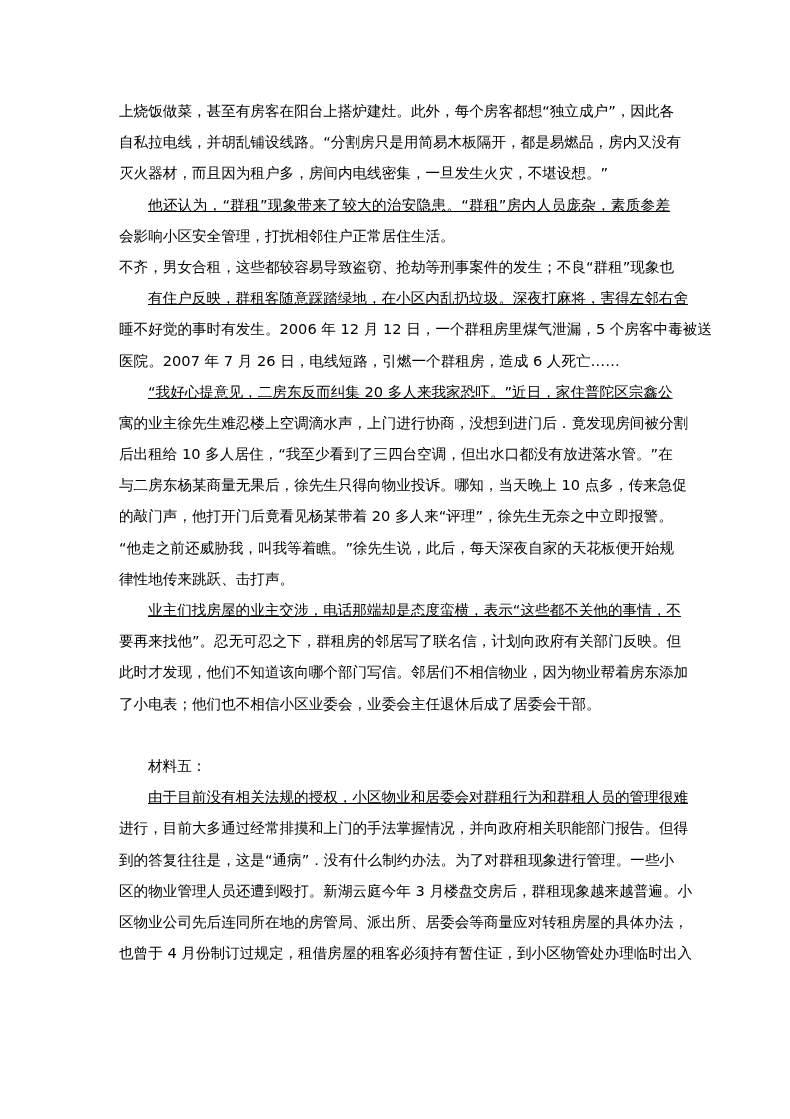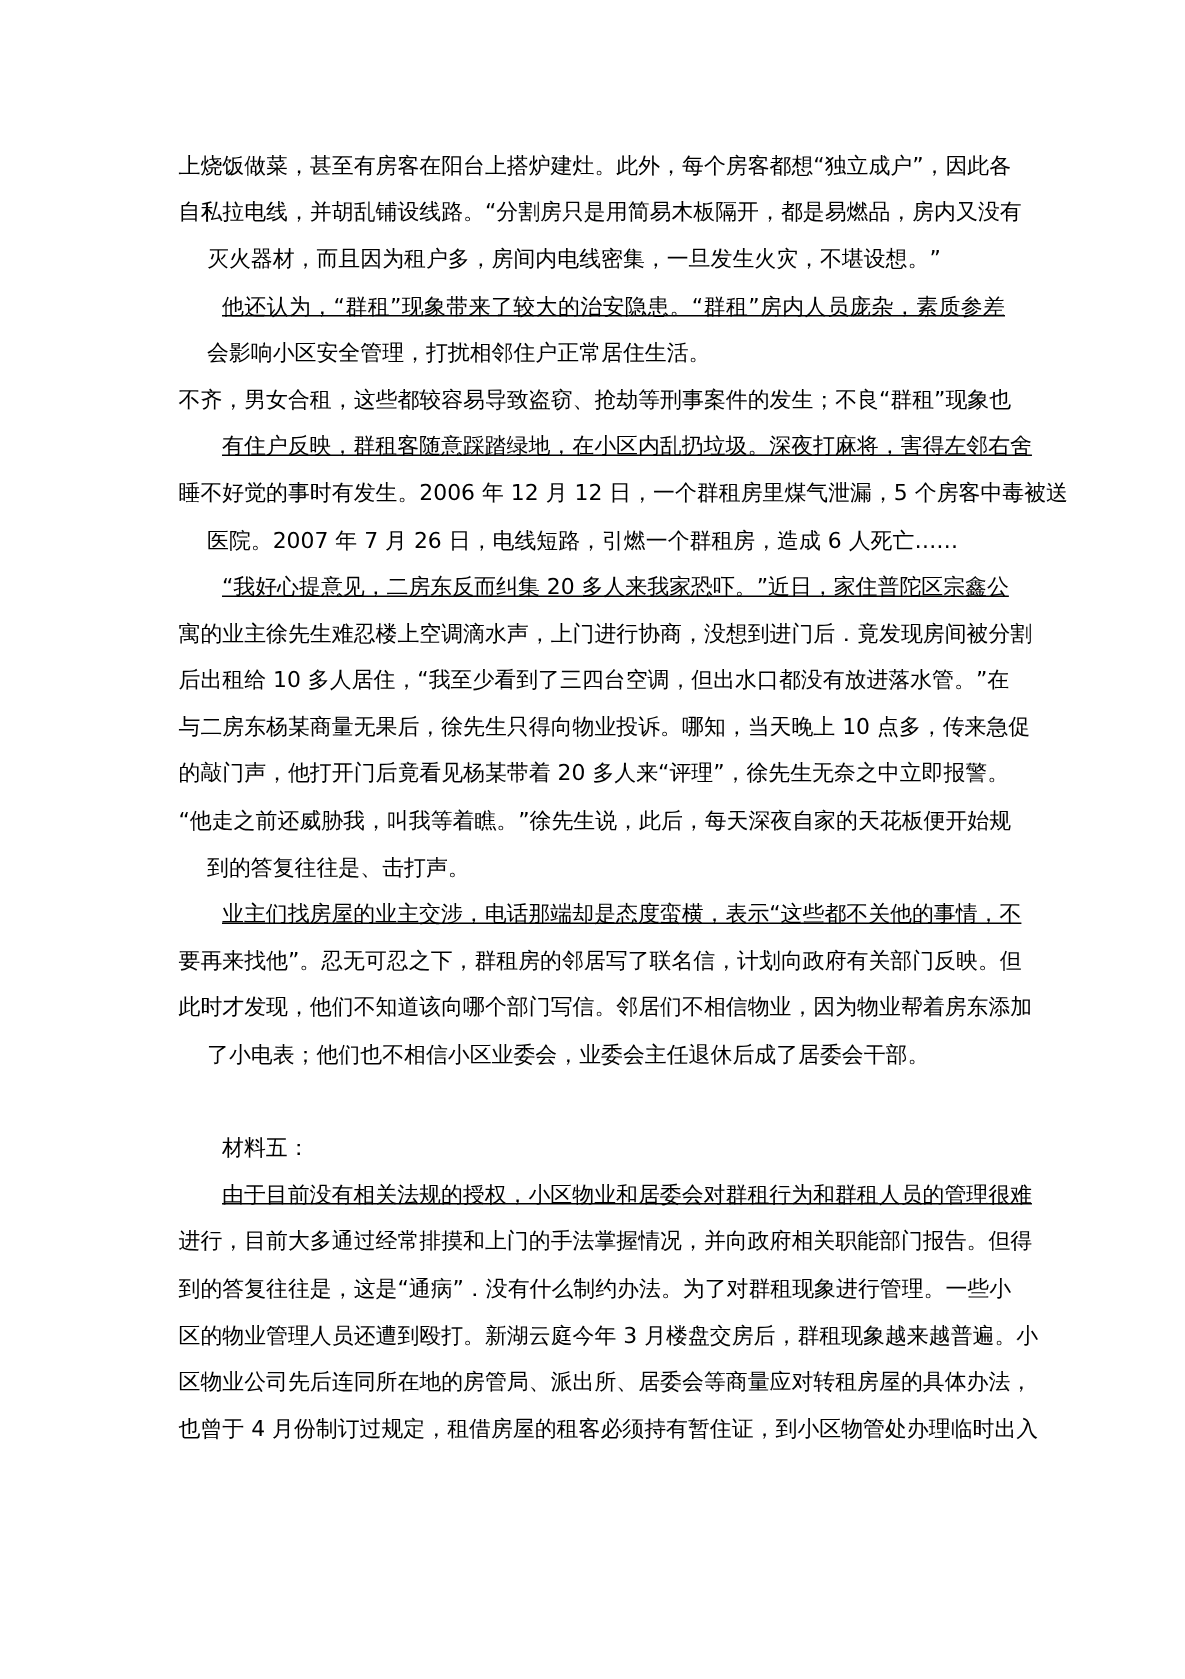--- a/index.html
+++ b/index.html
@@ -26,21 +26,20 @@
       height: 31.2px;
       line-height: 31.2px;
       font-size: 14.6px;
       white-space: nowrap;
       text-align: justify;
       text-align-last: justify;
       overflow: visible;
     }
     .line.last {
       text-align-last: left;
-      margin-left: 19px;
     }
     .line.indent {
       padding-left: 29px;
       text-decoration: underline;
     }
     .blank {
       height: 31.2px;
     }
     .heading {
       display: block;
@@ -75,21 +74,21 @@
     <span class="line last">医院。2007 年 7 月 26 日，电线短路，引燃一个群租房，造成 6 人死亡……</span>
   </div>
 
   <div>
     <span class="line indent">“我好心提意见，二房东反而纠集 20 多人来我家恐吓。”近日，家住普陀区宗鑫公</span>
     <span class="line">寓的业主徐先生难忍楼上空调滴水声，上门进行协商，没想到进门后．竟发现房间被分割</span>
     <span class="line">后出租给 10 多人居住，“我至少看到了三四台空调，但出水口都没有放进落水管。”在</span>
     <span class="line">与二房东杨某商量无果后，徐先生只得向物业投诉。哪知，当天晚上 10 点多，传来急促</span>
     <span class="line">的敲门声，他打开门后竟看见杨某带着 20 多人来“评理”，徐先生无奈之中立即报警。</span>
     <span class="line">“他走之前还威胁我，叫我等着瞧。”徐先生说，此后，每天深夜自家的天花板便开始规</span>
-    <span class="line last">到的答复往往是、击打声。</span>
+    <span class="line last">律性地传来跳跃、击打声。</span>
   </div>
 
   <div>
     <span class="line indent">业主们找房屋的业主交涉，电话那端却是态度蛮横，表示“这些都不关他的事情，不</span>
     <span class="line">要再来找他”。忍无可忍之下，群租房的邻居写了联名信，计划向政府有关部门反映。但</span>
     <span class="line">此时才发现，他们不知道该向哪个部门写信。邻居们不相信物业，因为物业帮着房东添加</span>
     <span class="line last">了小电表；他们也不相信小区业委会，业委会主任退休后成了居委会干部。</span>
   </div>
 
   <div class="blank"></div>

